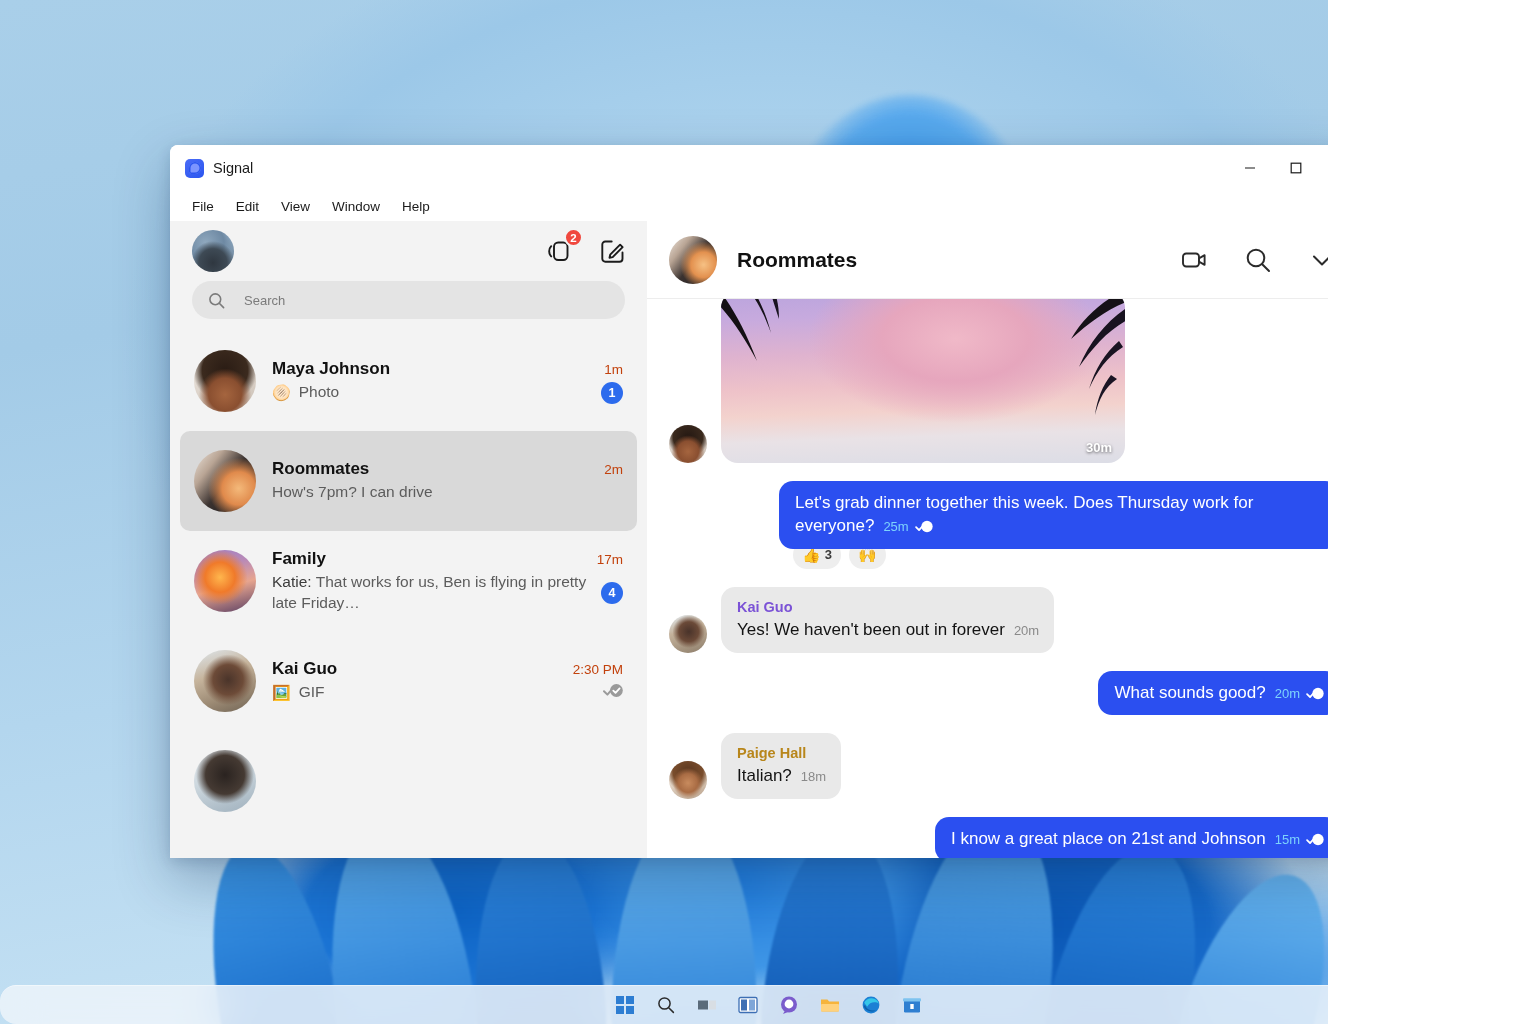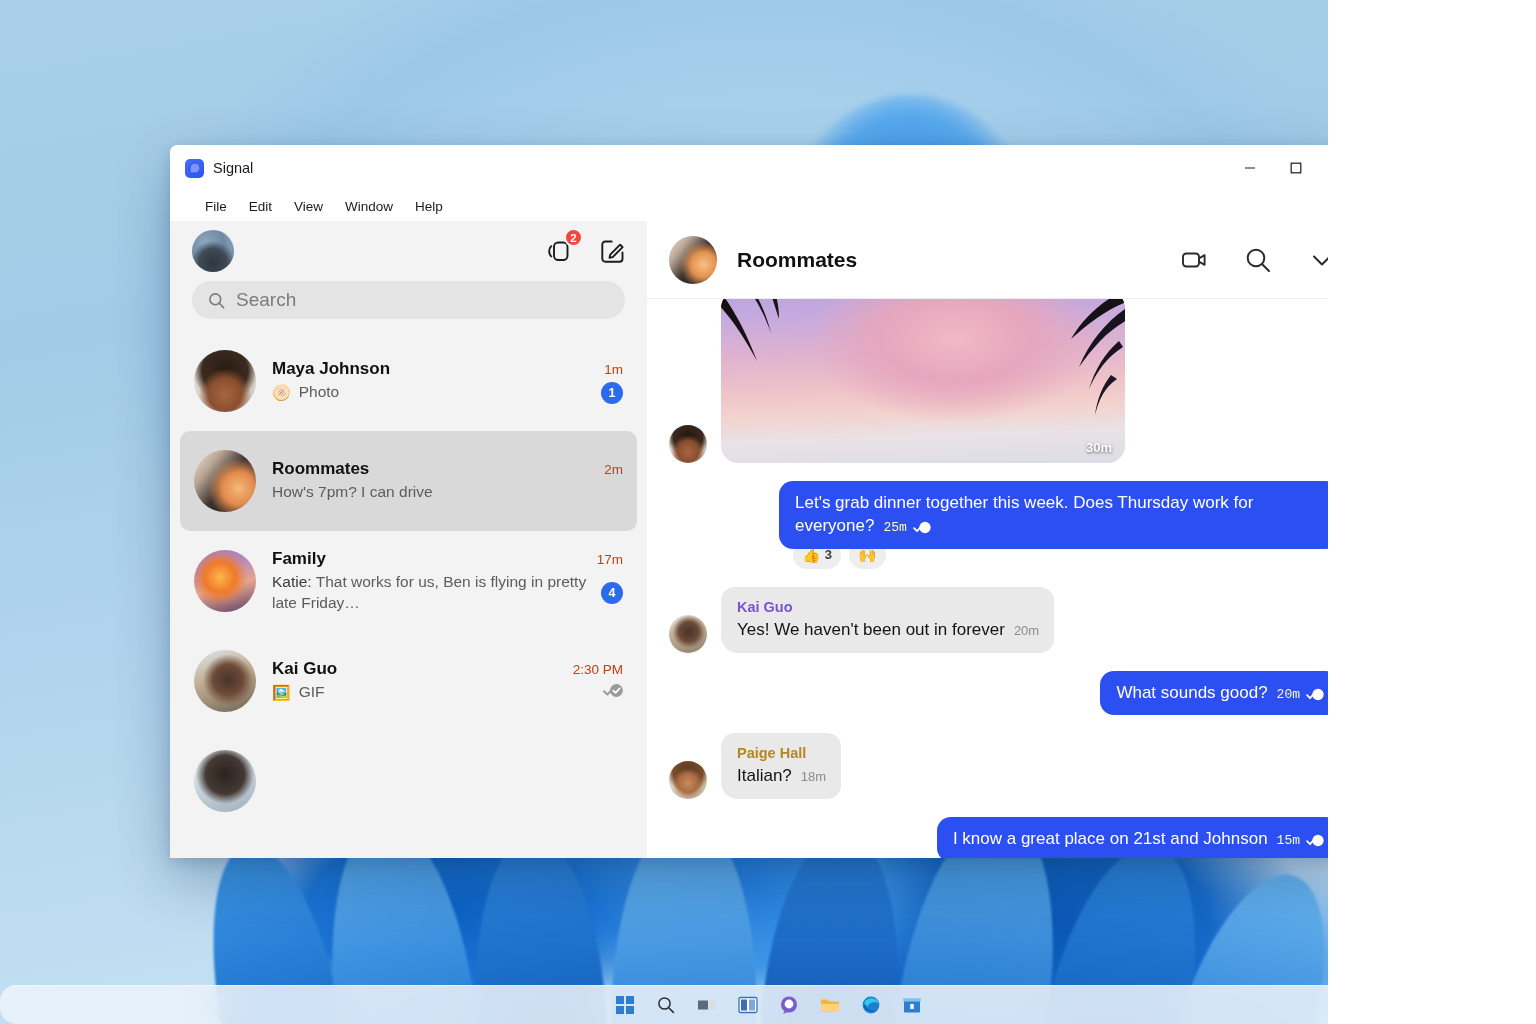--- a/index.html
+++ b/index.html
@@ -83,21 +83,21 @@
   }
   #app-title { font-size:14.5px; color:#1b1b1b; }
   #winbtns { position:absolute; right:0; top:0; height:46px; display:flex; }
   .winbtn {
     width:46px; height:46px; display:flex; align-items:center; justify-content:center;
     cursor:pointer; color:#1b1b1b;
   }
 
   #menubar {
     height:30px; flex:0 0 30px; display:flex; align-items:center;
-    padding-left:26px; gap:4px; background:#ffffff;
+    padding-left:13px; gap:4px; background:#ffffff;
   }
   .menu-item {
     font-size:13.5px; color:#1b1b1b; padding:3px 9px; border-radius:4px; cursor:pointer;
   }
 
   #body { flex:1; display:flex; min-height:0; }
 
   
   #sidebar {
     width:477px; flex:0 0 477px; background:#f3f3f3;
@@ -125,21 +125,21 @@
     border:2px solid #f3f3f3;
   }
 
   #search-wrap { padding:0 22px 12px; }
   #search-box {
     height:38px; background:#e4e4e4; border-radius:19px;
     display:flex; align-items:center; gap:11px; padding:0 16px; cursor:text;
   }
   #search-input {
     border:none; outline:none; background:transparent; flex:1;
-    font-size:19px; color:#2b2b2b; font-family:"Liberation Sans", sans-serif;
+    font-size:13px; color:#2b2b2b; font-family:"Liberation Sans", sans-serif;margin-left:8px;
   }
   #search-input::placeholder { color:#7b7b7b; }
 
   #convo-list { flex:1; overflow:hidden; padding:0 10px; }
   .convo {
     display:flex; align-items:center; gap:16px;
     height:100px; padding:0 14px; border-radius:10px; cursor:pointer;
   }
   .convo.selected { background:#d9d9d9; }
   .convo-avatar { width:62px; height:62px; border-radius:50%; flex:0 0 62px; }
@@ -222,21 +222,21 @@
   .bubble.out { background:#2b4ff0; color:#fff; }
   .sender-name { font-size:14.5px; font-weight:bold; margin-bottom:2px; }
   .sender-violet { color:#7b52d6; }
   .sender-gold   { color:#b8861b; }
   .bubble-text { display:inline; }
   .meta {
     display:inline-flex; align-items:center; gap:6px; margin-left:9px;
     font-size:13px; white-space:nowrap; vertical-align:baseline;
   }
   .bubble.in .meta { color:#8a8a8a; }
-  .bubble.out .meta { color:#fef9c3;font-family:Liberation Mono, monospace; }
+  .bubble.out .meta { color:#7dd3fc; }
 
   
   .photo-bubble {
     width:404px; height:172px; border-radius:17px; overflow:hidden; position:relative;
     background:
       radial-gradient(ellipse 210px 120px at 58% 28%, #f0b9c8 0%, #e6a6bd 35%, rgba(230,166,189,0) 70%),
       linear-gradient(178deg,#b9a4dd 0%, #c7aade 16%, #dfb3cf 36%, #eec2c9 54%, #f3d2cd 68%, #e9e2e6 82%, #dcdde6 100%);
   }
   .palm { position:absolute; }
   .photo-time {

